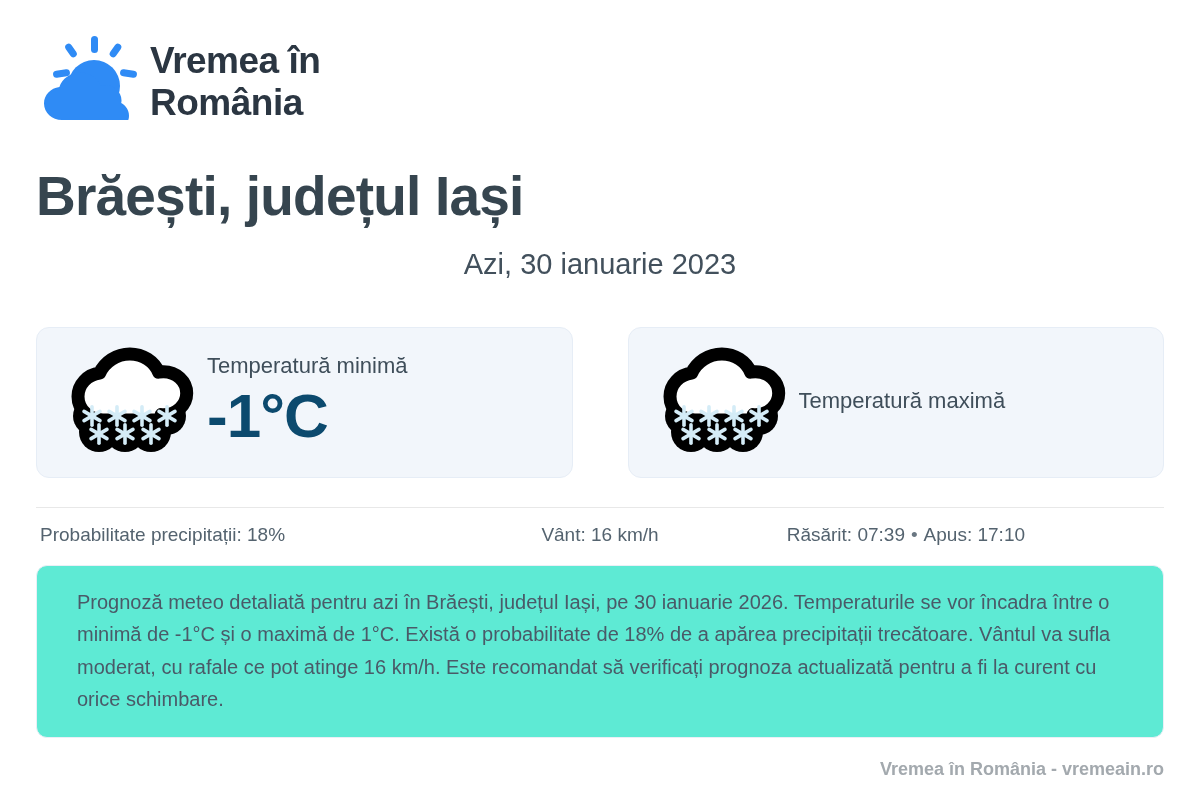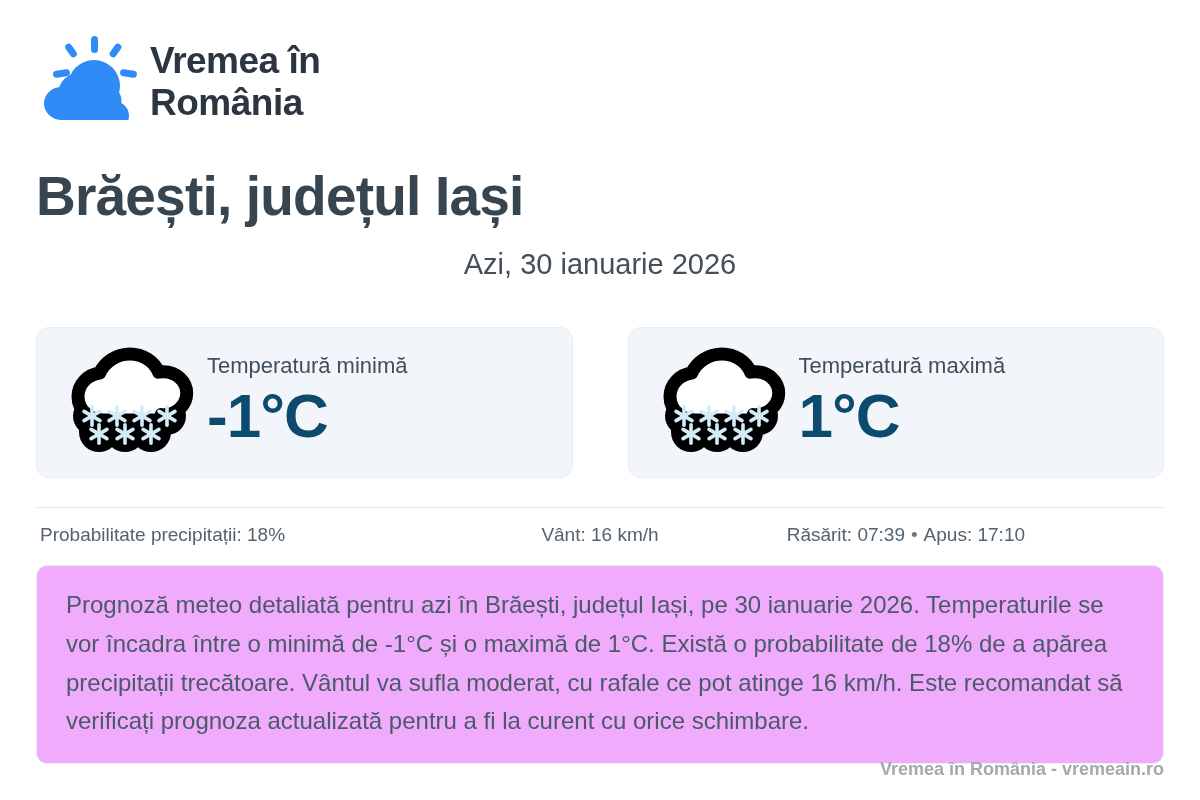--- a/index.html
+++ b/index.html
@@ -124,25 +124,25 @@
     flex: 1 1 0;
   }
   .stat.left   { text-align: left; }
   .stat.center { text-align: center; }
   .stat.right  { }
   .bullet { color: #6a7782; padding: 0 6px; }
 
   
   .description {
     margin-top: 19px;
-    background: #f0abfc;
+    background: #5eead4;
     border: 1px solid #eaeff6;
     border-radius: 11px;
-    padding: 20px 22px 22px 29px;
-    font-size: 24px;
+    padding: 20px 22px 22px 40px;
+    font-size: 20px;
     line-height: 1.62;
     color: #4a5a68;
   }
 
   
   .footer {
     position: absolute;
     right: 36px;
     bottom: 20px;
     font-size: 18px;
@@ -170,21 +170,21 @@
 
           <path d="M26 86c-9.9 0-18-7.4-18-16.6 0-8.4 6.7-15.3 15.4-16.4C26 44.6 34.4 38.4 44.3 38.4c9.3 0 17.3 5.5 20.3 13.2 1.4-.4 2.9-.6 4.4-.6 9.1 0 16.5 6.9 16.5 15.4 0 .9-.1 1.8-.3 2.7 4.7 2.5 7.8 7.2 7.8 12.6 0 1.5-.2 2.9-.7 4.3H26z"></path>
         </g>
       </svg>
     </span>
     <div class="logo-text">Vremea în
 România</div>
   </div>
 
   <h1 class="title">Brăești, județul Iași</h1>
-  <div class="subtitle">Azi, 30 ianuarie 2026</div>
+  <div class="subtitle">Azi, 30 ianuarie 2023</div>
 
   <div class="cards">
 
     <div class="card">
       <span class="card-icon">
         <svg viewBox="0 0 132 112" width="132" height="112" aria-hidden="true">
 
           <g fill="#000000">
             <circle cx="36" cy="86" r="20"></circle>
             <circle cx="62" cy="86" r="20"></circle>
@@ -289,21 +289,20 @@
             <g transform="translate(88,88)">
               <rect x="-1.8" y="-11" width="3.6" height="22" rx="1.8"></rect>
               <rect x="-1.8" y="-11" width="3.6" height="22" rx="1.8" transform="rotate(60)"></rect>
               <rect x="-1.8" y="-11" width="3.6" height="22" rx="1.8" transform="rotate(120)"></rect>
             </g>
           </g>
         </svg>
       </span>
       <div class="card-body">
         <div class="card-label">Temperatură maximă</div>
-        <div class="card-value">1°C</div>
       </div>
     </div>
 
   </div>
 
   <div class="divider"></div>
 
   <div class="stats">
     <div class="stat left">Probabilitate precipitații: 18%</div>
     <div class="stat center">Vânt: 16 km/h</div>

